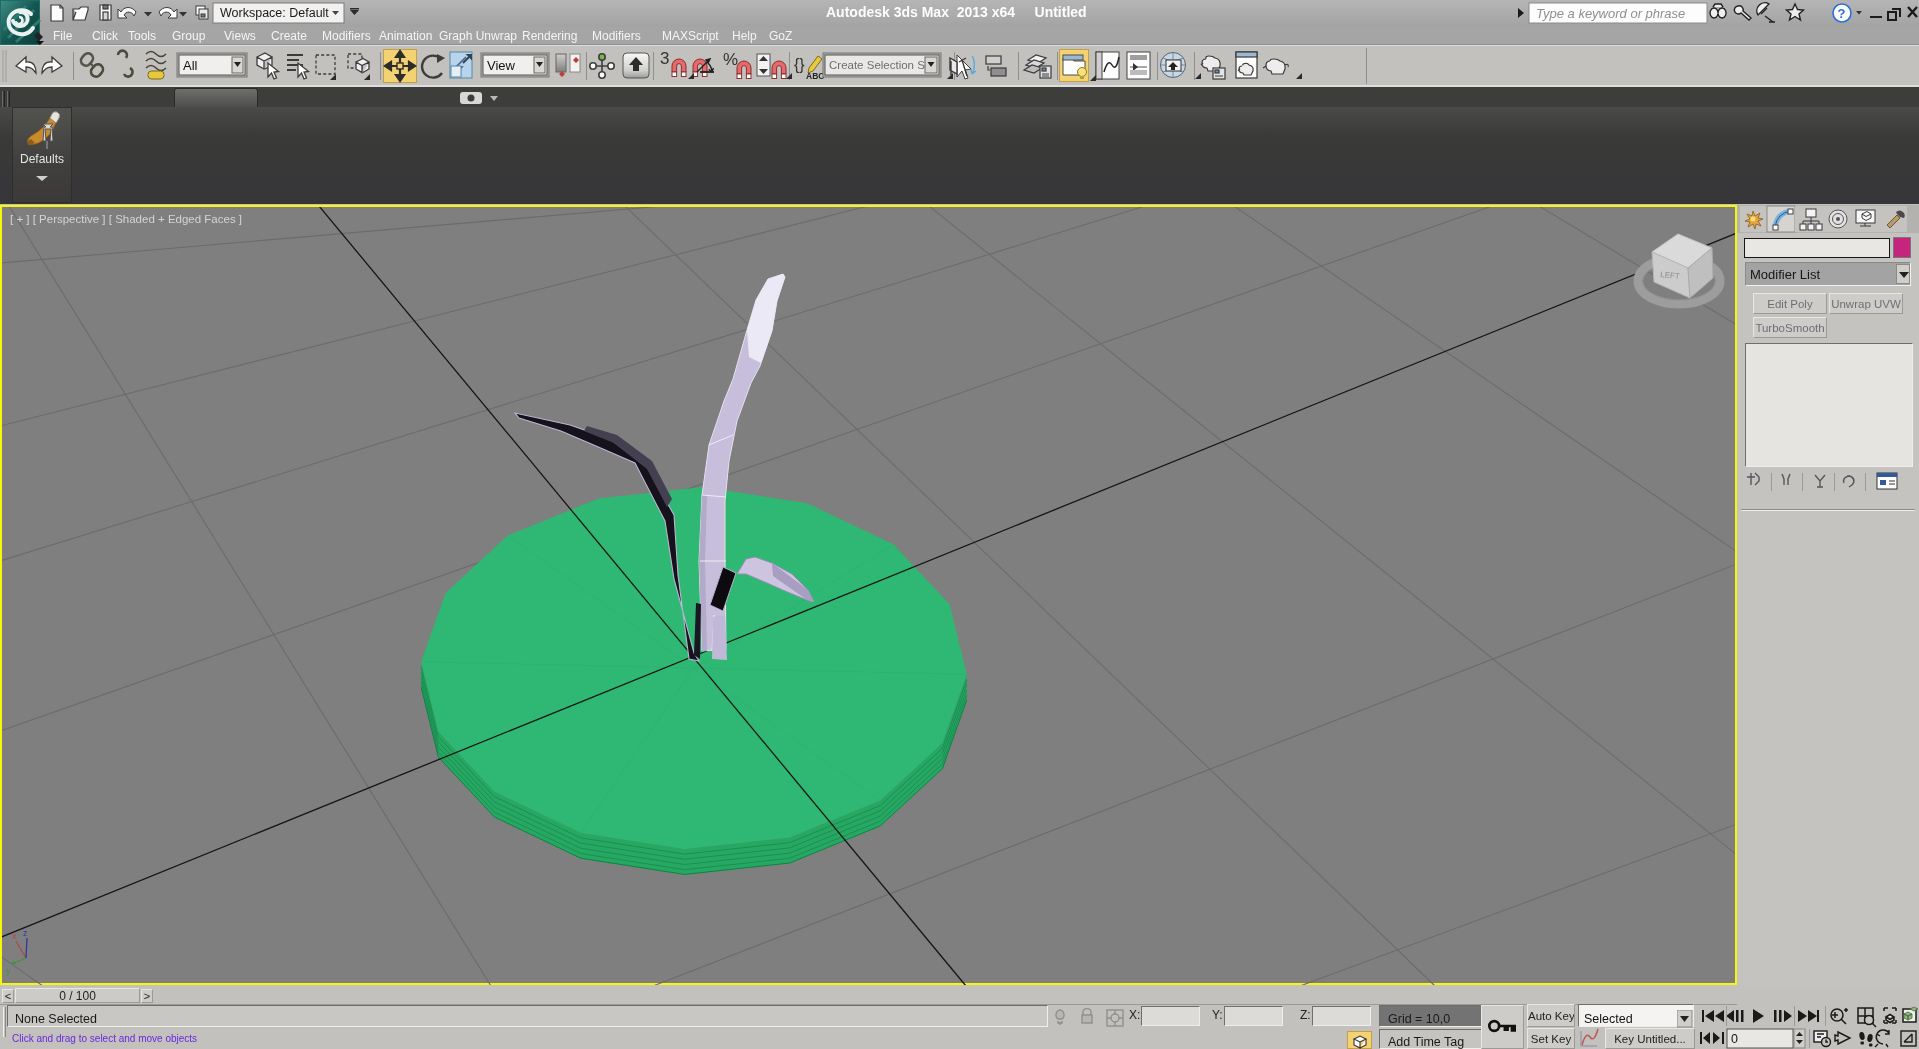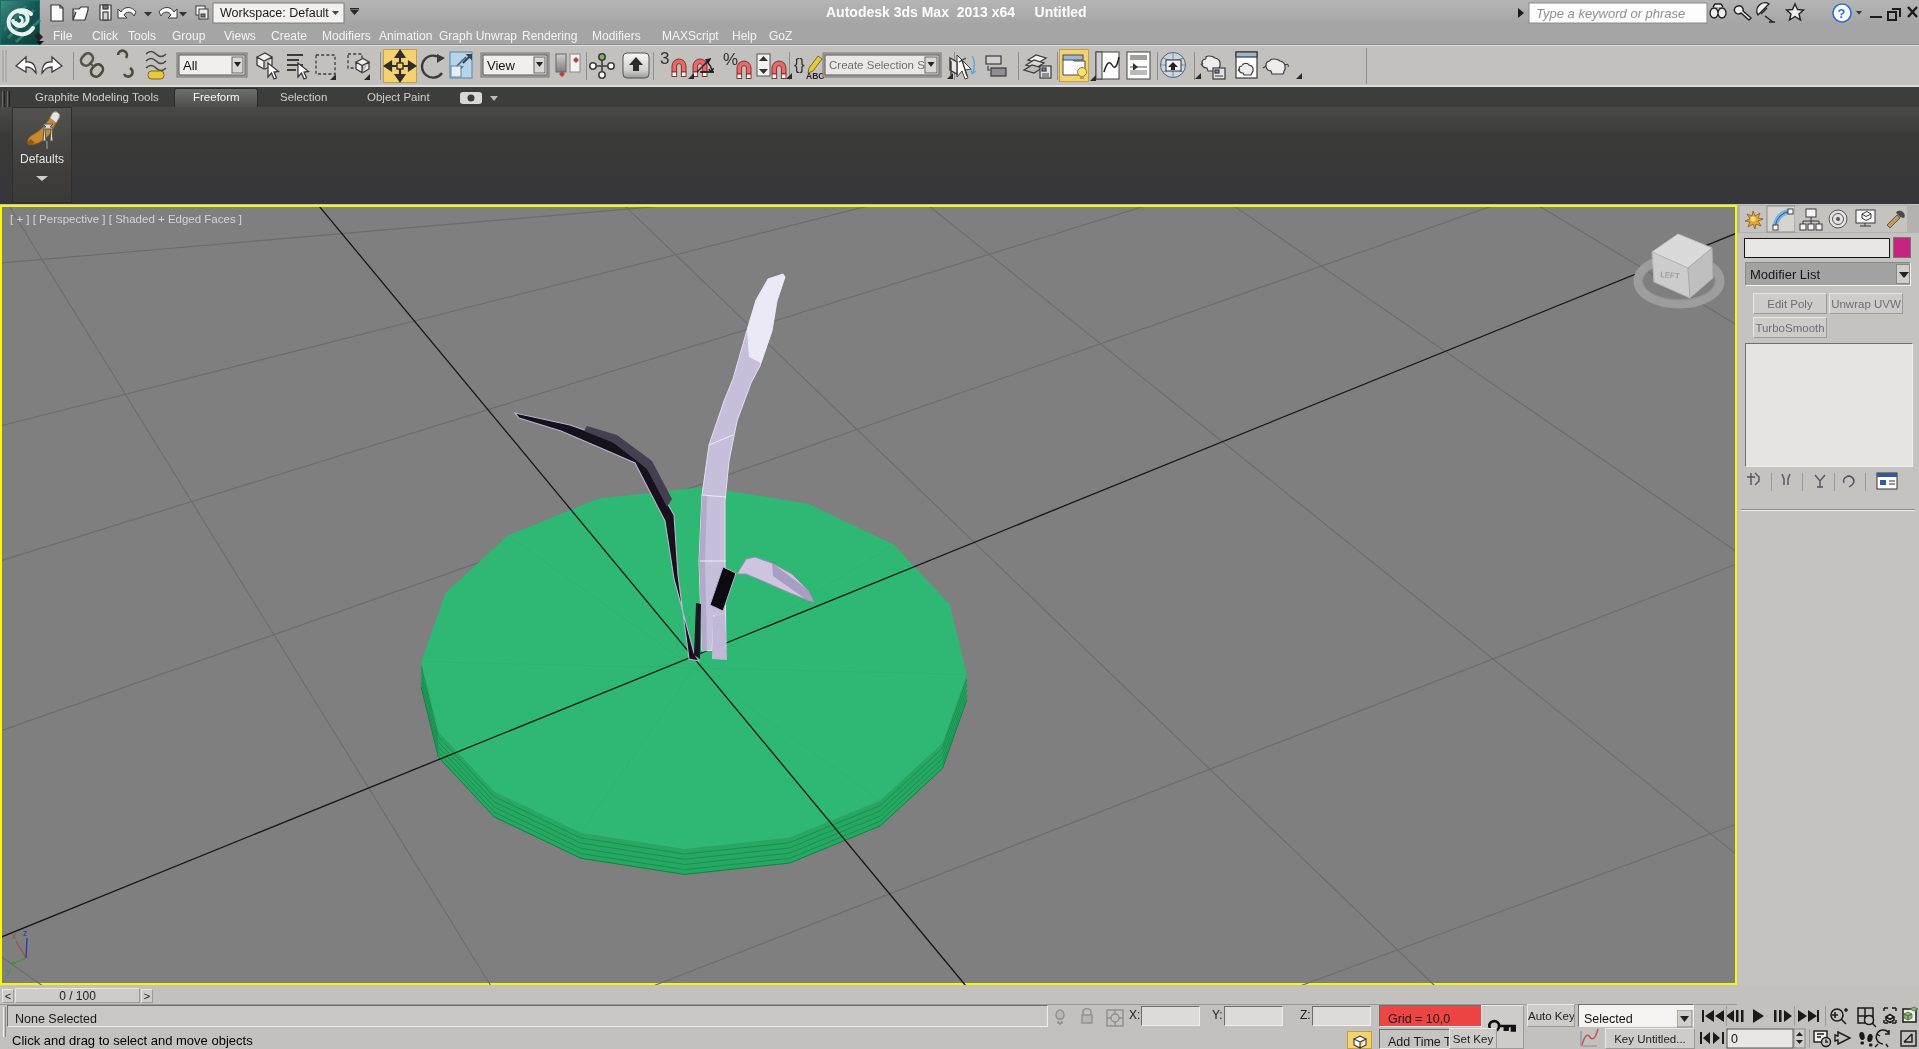--- a/index.html
+++ b/index.html
@@ -272,26 +272,20 @@
         <path d="M1195 33 h6 v-6 z"></path>
         <path d="M1296 33 h6 v-6 z"></path>
       </g>
 </svg>
 </div>
 <div id="ribbon">
 <div class="abs" style="left:0;top:0;width:1919px;height:2px;background:#dddddc"></div>
 <div class="abs" style="left:2px;top:6px;width:3px;height:110px;border-left:1px solid #6a6a68;border-right:1px solid #232321"></div>
 <div class="abs" style="left:7px;top:6px;width:3px;height:110px;border-left:1px solid #6a6a68;border-right:1px solid #232321"></div>
 <div class="abs" style="left:174px;top:3px;width:84px;height:19px;background:linear-gradient(#6e6e6c,#4e4e4c);border-radius:3px 3px 0 0;border:1px solid #2a2a28;border-bottom:none"></div>
-<div class="abs" style="left:0;top:6px;width:1919px;height:13px;font-size:11.5px;color:#cfcfcd">
- <span class="abs" style="left:35px">Graphite Modeling Tools</span>
- <span class="abs" style="left:193px;color:#fafafa">Freeform</span>
- <span class="abs" style="left:280px">Selection</span>
- <span class="abs" style="left:367px">Object Paint</span>
-</div>
 <svg class="abs" style="left:460px;top:6px" width="50" height="14">
       <rect x="0" y="1" width="22" height="12" rx="3" fill="#d8d8d6"></rect>
       <circle cx="11" cy="7" r="3.5" fill="#3d3d3b"></circle>
       <path d="M30 5 l4 5 4-5 z" fill="#b8b8b6"></path>
     </svg>
 <div class="abs" style="left:0;top:22px;width:1919px;height:97px;background:linear-gradient(#4a4a48,#3a3a38 30%,#36363a)"></div>
 <div class="abs" style="left:12px;top:22px;width:60px;height:96px;background:linear-gradient(#52524f,#403f3d 60%,#3b3a38);border:1px solid #2e2e2c">
  <svg class="abs" style="left:13px;top:2px" width="34" height="42" viewBox="0 0 34 42">
   <path d="M2 34 q-2-6 6-10 q8-4 16-16 l6 5 q-6 14-14 18 q-8 5-14 3" fill="#c98a2e" stroke="#8a5d1a"></path>
   <path d="M24 8 l6 5 3-5 q2-4-2-6 q-4-1-5 2 z" fill="#e8e4da" stroke="#999"></path>
@@ -456,55 +450,55 @@
 <div class="btn" style="left:2px;top:4px;width:12px;height:14px;font-size:11px;line-height:12px">&lt;</div>
 <div class="btn" style="left:15px;top:3px;width:125px;height:15px;font-size:12px;line-height:14px;background:#cdcbc7">0 / 100</div>
 <div class="btn" style="left:141px;top:4px;width:12px;height:14px;font-size:11px;line-height:12px">&gt;</div>
 <div class="abs" style="left:0;top:19px;width:1737px;height:1px;background:#9a9a98"></div>
 
 <div class="abs" style="left:3px;top:22px;width:3px;height:26px;border-left:1px solid #efefed;border-right:1px solid #8a8a88"></div>
 <div class="fld" style="left:7px;top:20px;width:1041px;height:22px;background:#c9c7c3">
       <span style="position:absolute;left:7px;top:6px;font-size:12.5px;color:#1a1a1a">None Selected</span>
     </div>
 <div class="abs" style="left:3px;top:45px;width:3px;height:7px;border-left:1px solid #efefed;border-right:1px solid #8a8a88"></div>
-<div class="abs" style="left:12px;top:48px;font-size:13px;color:#000000">Click and drag to select and move objects</div>
+<div class="abs" style="left:12px;top:48px;font-size:10px;color:#6d28d9">Click and drag to select and move objects</div>
 <svg class="abs" style="left:1050px;top:20px" width="80" height="24" viewBox="0 0 80 24">
  <g stroke="#8f8f8d" stroke-width="1.4" fill="none">
   <path d="M8 16 v2 h4 v-2 M10 18 v2 M6 10 a4 5 0 1 1 8 0 q0 3-2 4 h-4 q-2-1-2-4" fill="#b8b6b2"></path>
   <rect x="32" y="10" width="10" height="8" fill="#b8b6b2"></rect>
         <path d="M33 10 v-3 a4 3.4 0 0 1 8 0 v3"></path>
   <rect x="57" y="5" width="16" height="16" fill="none"></rect>
         <circle cx="65" cy="13" r="4"></circle>
         <path d="M65 5 v4 M65 17 v4 M57 13 h4 M69 13 h4"></path>
  </g>
 </svg>
 <div class="abs" style="left:1129px;top:23px;font-size:12px;color:#222">X:</div>
 <div class="fld" style="left:1141px;top:21px;width:59px;height:20px;background:#dddbd7"></div>
 <div class="abs" style="left:1212px;top:23px;font-size:12px;color:#222">Y:</div>
 <div class="fld" style="left:1224px;top:21px;width:59px;height:20px;background:#dddbd7"></div>
 <div class="abs" style="left:1300px;top:23px;font-size:12px;color:#222">Z:</div>
 <div class="fld" style="left:1312px;top:21px;width:59px;height:20px;background:#dddbd7"></div>
-<div class="fld" style="left:1379px;top:20px;width:139px;height:22px;background:#ef4444">
+<div class="fld" style="left:1379px;top:20px;width:139px;height:22px;background:#737373">
       <span style="position:absolute;left:8px;top:6px;font-size:12.5px;color:#1a1a1a">Grid = 10,0</span>
     </div>
 <div class="abs" style="left:1347px;top:46px;width:25px;height:18px;background:#f4d271;border:1px solid #c1a046"><svg width="23" height="18">
         <path d="M6 7 l6-3 6 3 -6 3 z M6 7 v6 l6 3 v-6 M18 7 v6 l-6 3" fill="#fdfdfd" stroke="#333" stroke-width="1.1"></path>
       </svg></div>
 <div class="fld" style="left:1379px;top:44px;width:139px;height:20px;background:#c6c4c0">
       <span style="position:absolute;left:8px;top:5px;font-size:12.5px;color:#1a1a1a">Add Time Tag</span>
     </div>
 
 <div class="btn" style="left:1481px;top:20px;width:43px;height:44px"></div>
 <svg class="abs" style="left:1487px;top:33px" width="34" height="16" viewBox="0 0 38 18">
       <circle cx="8" cy="9" r="5.5" fill="none" stroke="#111" stroke-width="3"></circle>
       <path d="M13 9 h18 v5 h-3 v-5 m-5 0 v4 h-3 v-4" stroke="#111" stroke-width="3" fill="none"></path>
     </svg>
 
 <div class="btn" style="left:1527px;top:19px;width:48px;height:23px;line-height:22px">Auto Key</div>
-<div class="btn" style="left:1449px;top:43px;width:48px;height:21px;line-height:20px">Set Key</div>
+<div class="btn" style="left:1527px;top:43px;width:48px;height:21px;line-height:20px">Set Key</div>
 <div class="fld" style="left:1578px;top:19px;width:116px;height:23px;background:#f4f3f1">
       <span style="position:absolute;left:5px;top:7px;font-size:12.5px;color:#111">Selected</span>
 <svg class="abs" style="left:98px;top:5px" width="16" height="18">
         <rect x="0" y="0" width="15" height="17" fill="#d0cec9" stroke="#888"></rect>
         <path d="M3 6 l4.5 6 4.5-6 z" fill="#222"></path>
       </svg>
     </div>
 <svg class="abs" style="left:1578px;top:43px" width="26" height="21" viewBox="0 0 26 21">
       <path d="M4 17 q4-14 8-8 t8-8" fill="none" stroke="#c05a5a" stroke-width="1.6"></path>
       <path d="M3 3 v15 h16" stroke="#8888a8" fill="none"></path>

